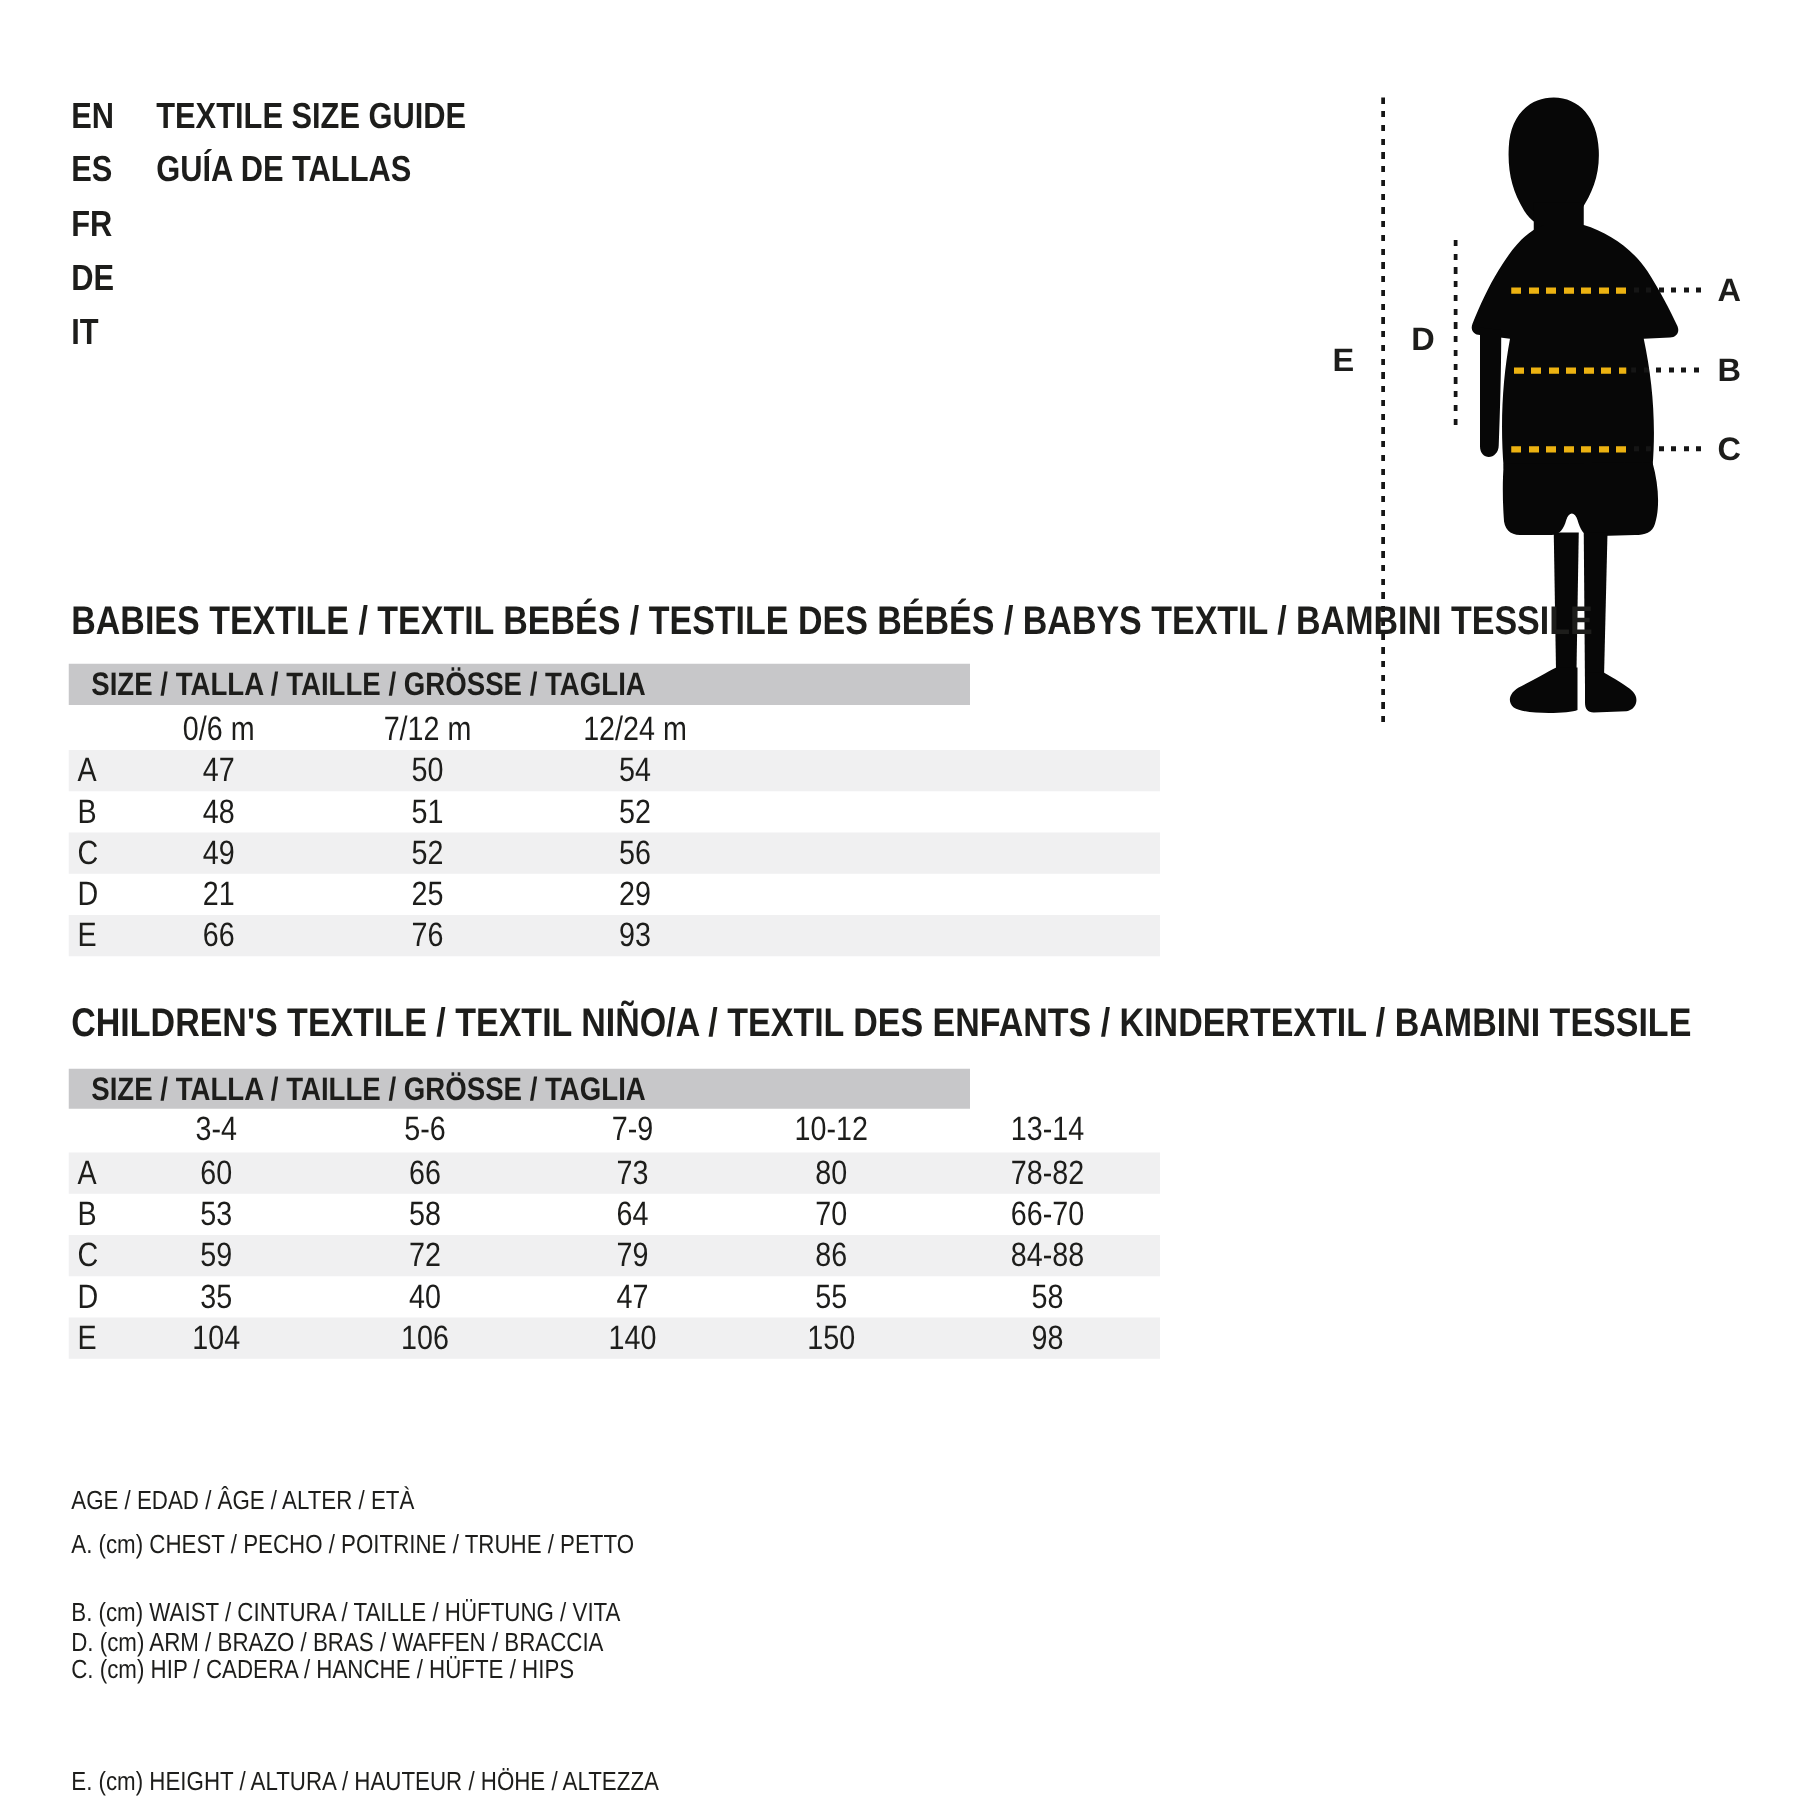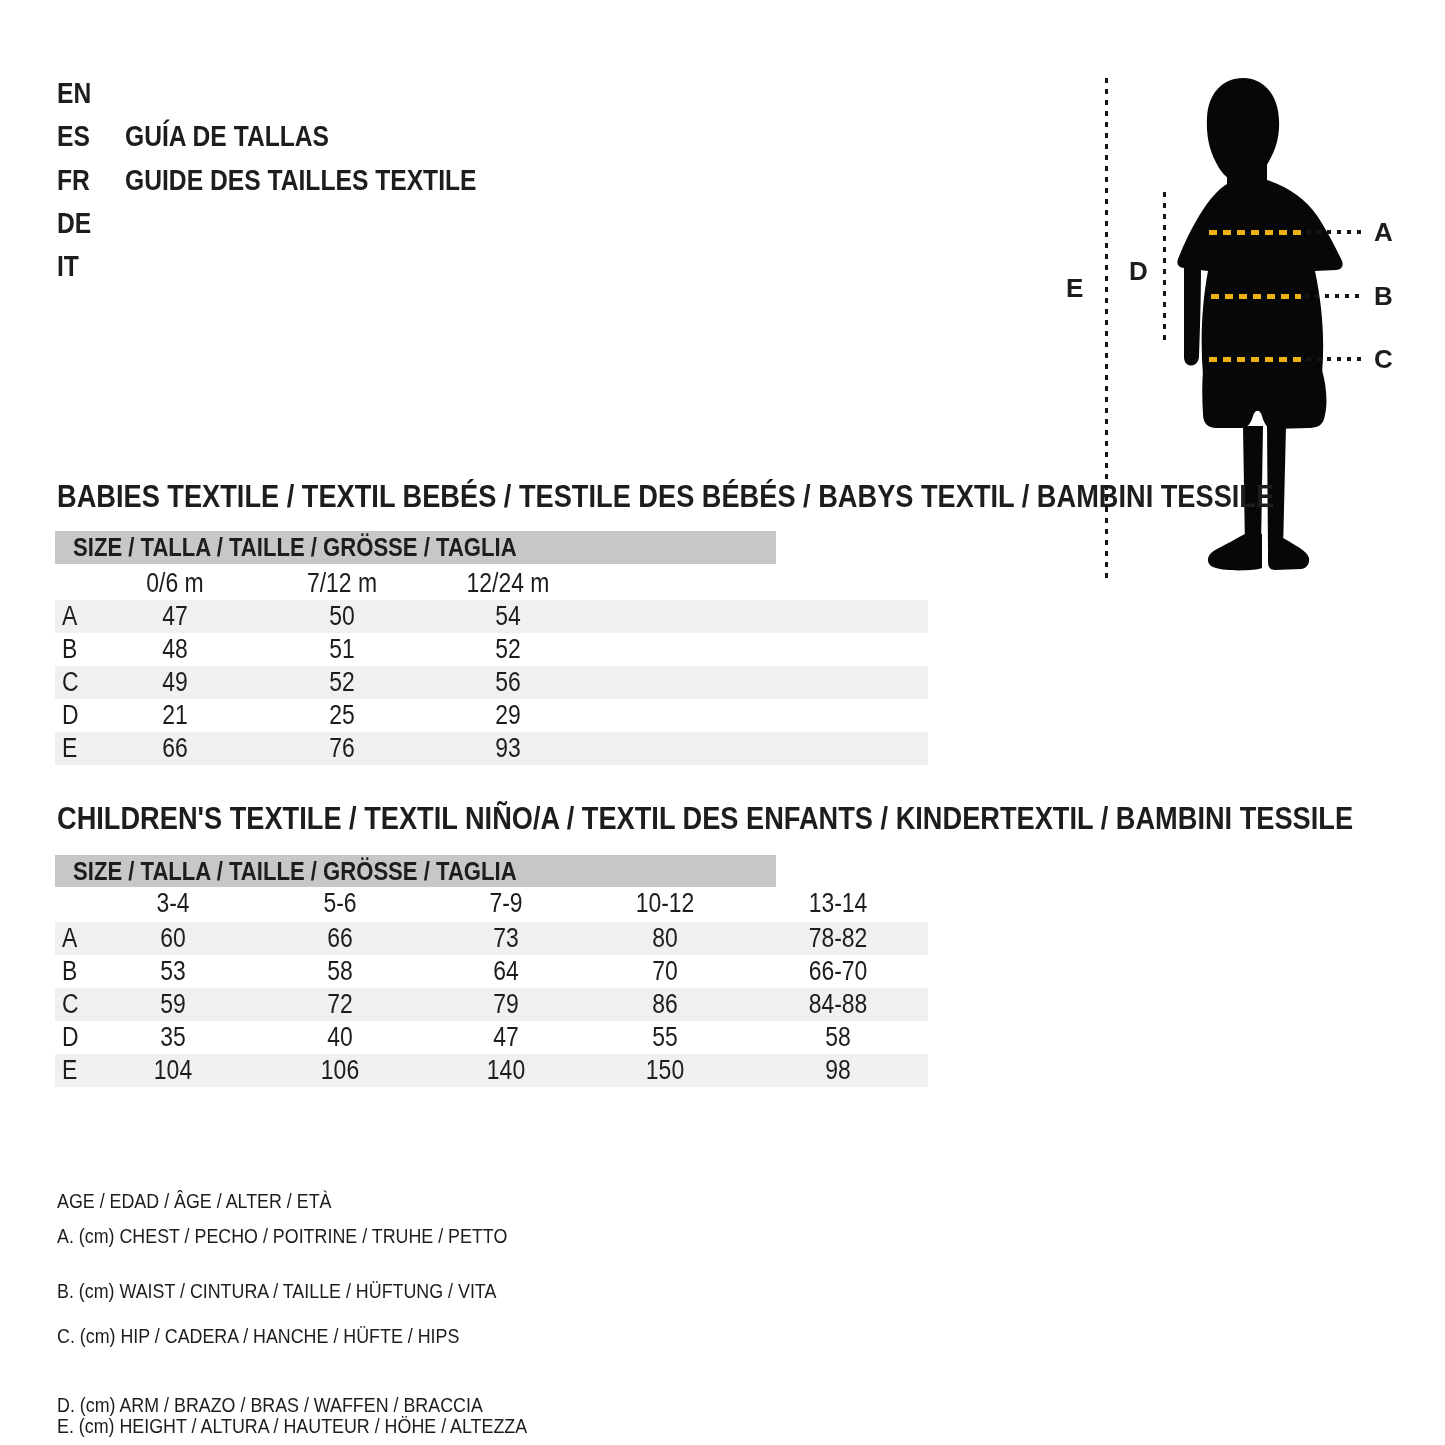--- a/index.html
+++ b/index.html
@@ -40,28 +40,28 @@
   svg.silhouette { position:absolute; left:1175px; top:76px; width:170px; height:498px; }
 </style>
 </head>
 <body>
 
 <div class="canvas">
 
   <div>
     <div class="lang-row" style="top:78px">
       <span class="lang-code"><span class="cx">EN</span></span>
+      <span class="lang-title"><span class="cx">TEXTILE SIZE GUIDE</span></span>
     </div>
     <div class="lang-row" style="top:121px">
       <span class="lang-code"><span class="cx">ES</span></span>
       <span class="lang-title"><span class="cx">GUÍA DE TALLAS</span></span>
     </div>
     <div class="lang-row" style="top:165px">
       <span class="lang-code"><span class="cx">FR</span></span>
-      <span class="lang-title"><span class="cx">GUIDE DES TAILLES TEXTILE</span></span>
     </div>
     <div class="lang-row" style="top:208px">
       <span class="lang-code"><span class="cx">DE</span></span>
     </div>
     <div class="lang-row" style="top:251px">
       <span class="lang-code"><span class="cx">IT</span></span>
     </div>
   </div>
 
   <div>
@@ -202,17 +202,17 @@
       <span class="cell c-c4">150</span>
       <span class="cell c-c5">98</span>
     </div>
   </div>
 
   <div>
     <div class="legend-line" style="top:1145px"><span class="cx">AGE / EDAD / ÂGE / ALTER / ETÀ</span></div>
     <div class="legend-line" style="top:1180px"><span class="cx">A. (cm) CHEST / PECHO / POITRINE / TRUHE / PETTO</span></div>
     <div class="legend-line" style="top:1235px"><span class="cx">B. (cm) WAIST / CINTURA / TAILLE / HÜFTUNG / VITA</span></div>
     <div class="legend-line" style="top:1280px"><span class="cx">C. (cm) HIP / CADERA / HANCHE / HÜFTE / HIPS</span></div>
-    <div class="legend-line" style="top:1349px"><span class="cx">D. (cm) ARM / BRAZO / BRAS / WAFFEN / BRACCIA</span></div>
+    <div class="legend-line" style="top:1259px"><span class="cx">D. (cm) ARM / BRAZO / BRAS / WAFFEN / BRACCIA</span></div>
     <div class="legend-line" style="top:1370px"><span class="cx">E. (cm) HEIGHT / ALTURA / HAUTEUR / HÖHE / ALTEZZA</span></div>
   </div>
 
 </div>
 
 </body></html>

